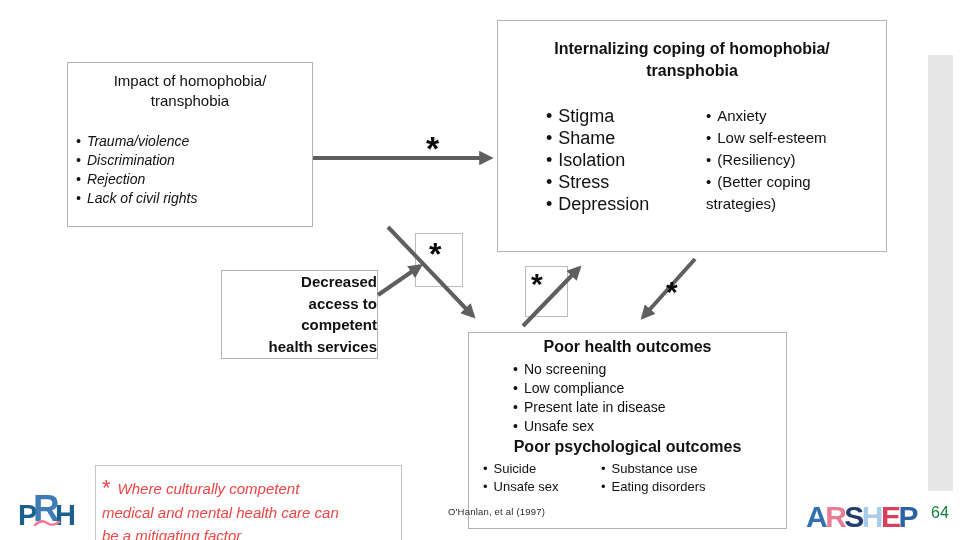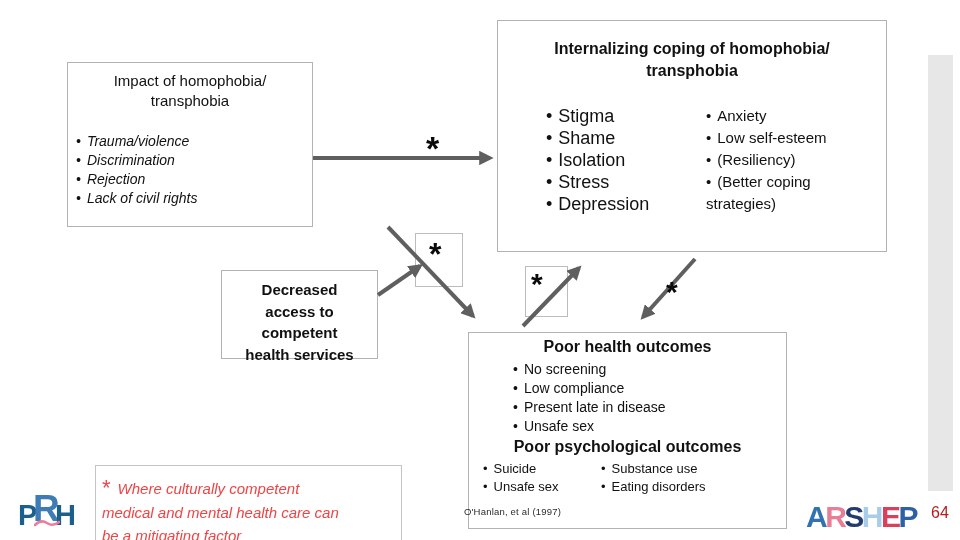--- a/index.html
+++ b/index.html
@@ -19,34 +19,34 @@
 
   
   .internalizing { left:497px; top:20px; width:390px; height:232px; }
   .internalizing .box-title { margin-top:17px; text-align:center; font-weight:bold; font-size:16px; line-height:22px; }
   .internalizing .cols { display:flex; margin-top:23px; }
   .col-left  { margin-left:48px; width:160px; font-size:18px; line-height:22px; }
   .col-right { width:165px; font-size:15px; line-height:22px; }
 
   
   .decreased { left:221px; top:270px; width:157px; height:89px; font-weight:bold;
-               font-size:15px; text-align:center; line-height:21.5px; padding-top:8px; }
+               font-size:15px; text-align:right; line-height:21.5px; padding-top:0; }
 
   
   .outcomes { left:468px; top:332px; width:319px; height:197px; }
   .outcomes .health-title { margin-top:5px; text-align:center; font-weight:bold; font-size:16px; }
   .outcomes .health-bullets { margin-top:4px; margin-left:44px; font-size:14px; line-height:19px; }
   .outcomes .psych-title { margin-top:2px; text-align:center; font-weight:bold; font-size:16px; }
   .outcomes .psych-cols { display:flex; margin-top:4px; margin-left:14px; font-size:13px; line-height:18px; }
   .psych-col1 { width:118px; }
 
   .b-line { white-space:nowrap; }
   .b { margin-right:6px; }
 
-  .citation { left:464px; top:506px; font-size:9.5px; color:#2b2b2b; letter-spacing:0.2px; }
+  .citation { left:448px; top:506px; font-size:9.5px; color:#2b2b2b; letter-spacing:0.2px; }
 
   
   .note { left:95px; top:465px; width:307px; height:87px; border:1px solid #c4c4c4;
           color:#ef4444; font-style:italic; font-size:15px; }
   .note-l1 { margin:9px 0 0 6px; }
   .note-ast { font-style:normal; font-size:22px; vertical-align:-1px; margin-right:7px; }
   .note-l  { margin-left:6px; line-height:23px; }
 
   
   .ast-box1 { left:415px; top:233px; width:46px; height:52px; border:1px solid #bcbcbc; background:#fff; }
@@ -65,21 +65,21 @@
   .prh-p { left:4px;  top:11px; font-size:29px; color:#1b5f8c; }
   .prh-r { left:19px; top:0px;  font-size:37px; color:#3f7cb5; }
   .prh-h { left:41px; top:11px; font-size:29px; color:#1b5f8c; }
   .prh-wave { position:absolute; left:20px; top:31px; }
 
   
   .arshep { left:806px; top:500px; font-size:30px; font-weight:bold; letter-spacing:-2.5px; white-space:nowrap; }
   .ar-a { color:#3272b0; } .ar-r { color:#e87e95; } .ar-s { color:#223d6d; }
   .ar-h { color:#a9cde9; } .ar-e { color:#d8405c; } .ar-p { color:#2c61a5; }
 
-  .page-num { left:931px; top:504px; font-size:16px; color:#b91c1c; }
+  .page-num { left:931px; top:504px; font-size:16px; color:#15803d; }
 </style>
 </head>
 <body>
 
 <div class="slide">
 
   <div class="abs gray-bar"></div>
 
   <div class="box impact">
     <div class="box-title">

